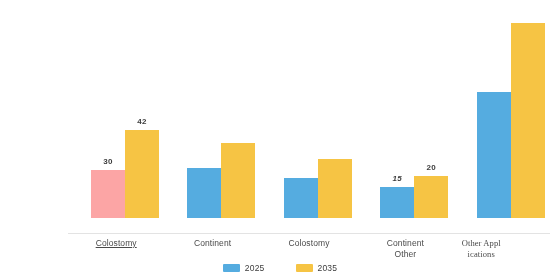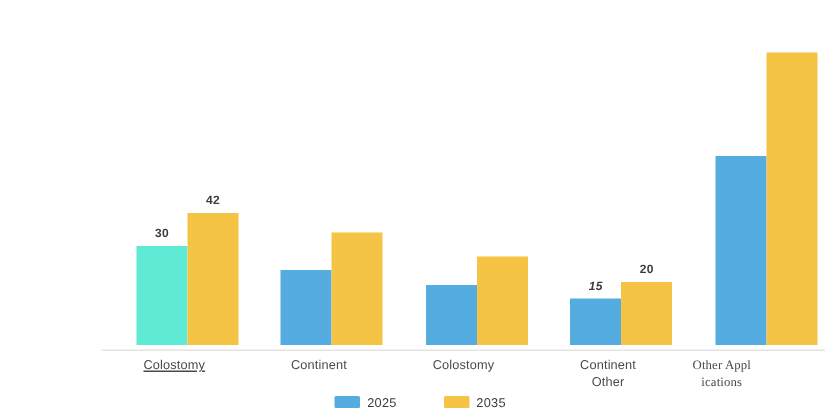--- a/index.html
+++ b/index.html
@@ -35,21 +35,21 @@
     height: 1px;
     background: #e3e3e3;
   }
   .group {
     position: absolute;
     bottom: 0px;
     height: 216px;
   }
   .bar {
     position: absolute;
-    bottom: 4px;
+    bottom: 16px;
     width: 34px;
     text-align: center;
   }
   .bar.series-0 { left: 0px; }
   .bar.series-1 { left: 34px; }
   .bar-label {
     position: absolute;
     left: 50%;
     transform: translateX(-50%);
     bottom: 100%;
@@ -102,21 +102,21 @@
 </style>
 </head>
 <body>
 
 <div id="chart-root">
 
   <div id="plot-area">
     <div class="baseline"></div>
 
   <div class="group" style="left: 23px; width: 68px;">
-        <div class="bar series-0" style="height: 66px; background: #5eead4;">
+        <div class="bar series-0" style="height: 48px; background: #fca5a5;">
           <span class="bar-label">30</span>
         </div>
         <div class="bar series-1" style="height: 88.0777px; background: rgb(246, 196, 68);">
           <span class="bar-label">42</span>
         </div>
       </div>
       <div class="group" style="left: 119.4px; width: 68px;">
         <div class="bar series-0" style="height: 50.3301px; background: rgb(85, 172, 224);"></div>
         <div class="bar series-1" style="height: 75.4951px; background: rgb(246, 196, 68);"></div>
       </div>

